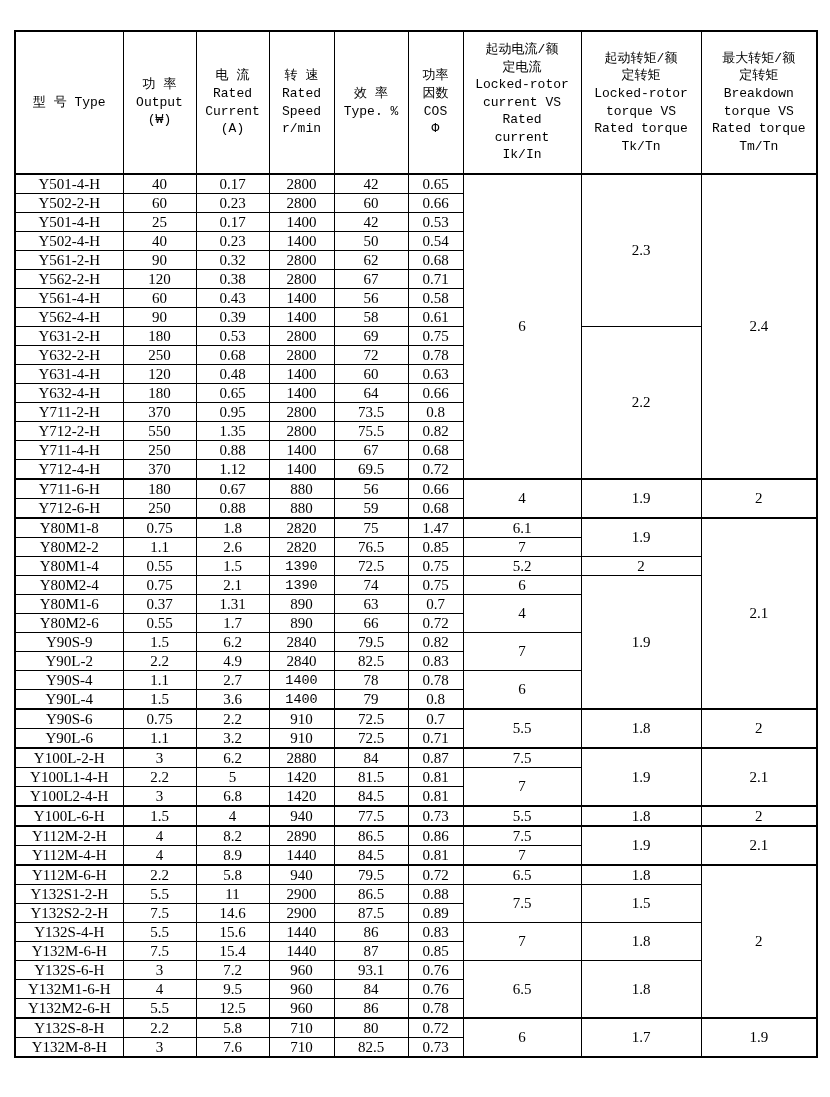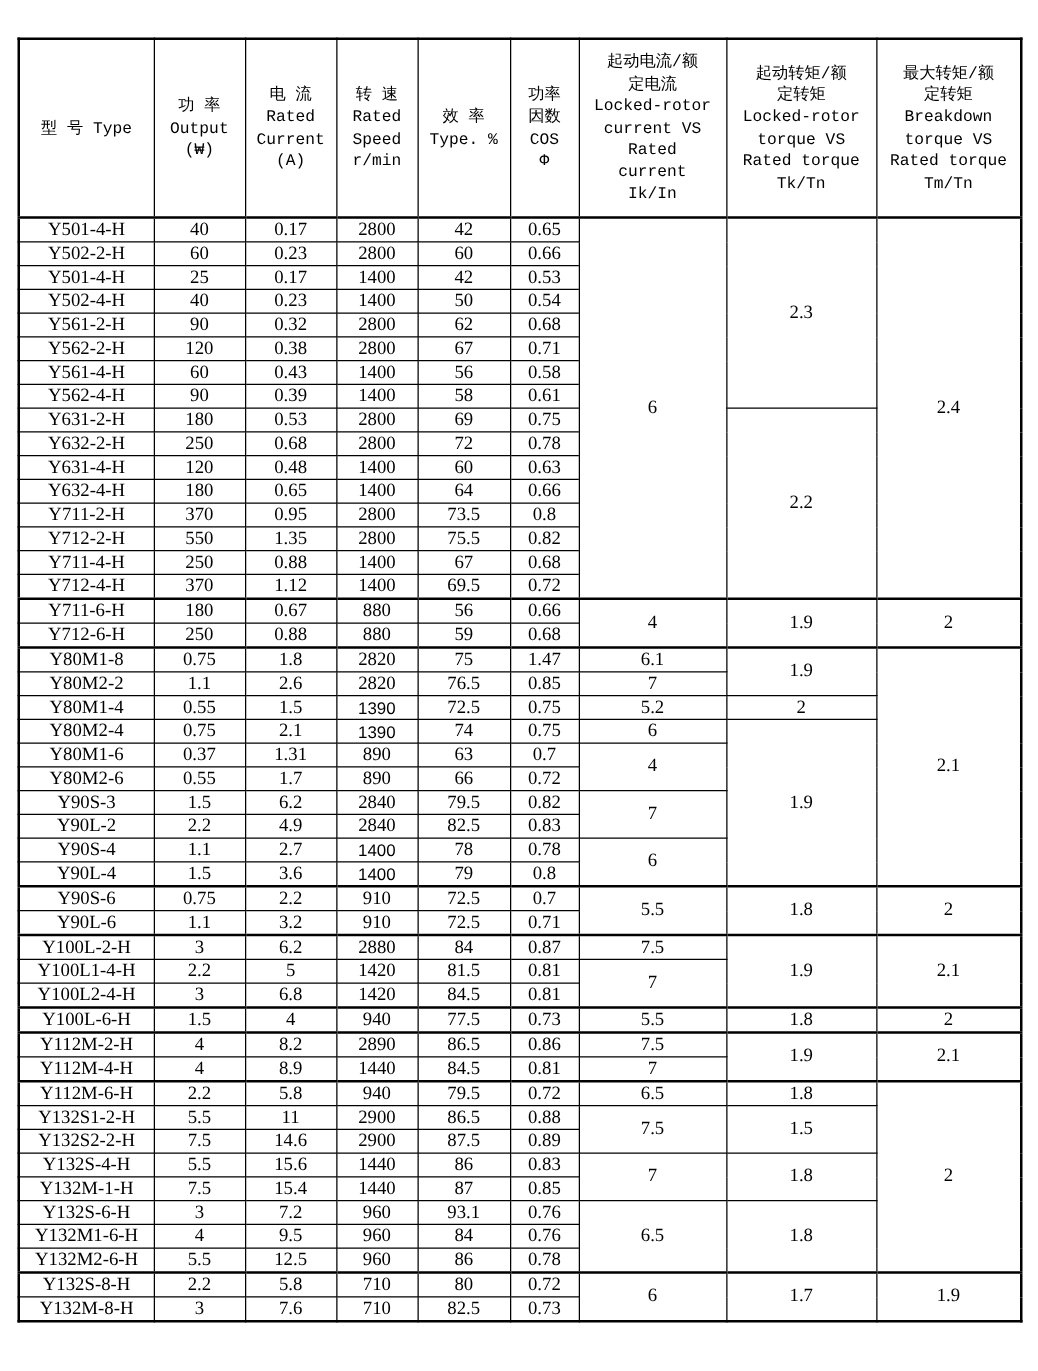--- a/index.html
+++ b/index.html
@@ -49,21 +49,21 @@
     white-space: nowrap;
   }
   table.spec tbody td {
     height: 18px;
     font-family: "Liberation Serif", serif;
     font-size: 15px;
     line-height: 17px;
     white-space: nowrap;
   }
   table.spec tbody td.sans {
-    font-family: Liberation Sans, sans-serif;
+    font-family: Liberation Mono, monospace;
     font-size: 13.5px;
   }
   table.spec tbody tr.group-start td {
     border-top: 2px solid #000;
   }
 </style>
 </head>
 <body>
 
 <div class="page">
@@ -342,21 +342,21 @@
           </tr>
           <tr>
             <td>Y80M2-6</td>
             <td>0.55</td>
             <td>1.7</td>
             <td>890</td>
             <td>66</td>
             <td>0.72</td>
           </tr>
           <tr>
-            <td>Y90S-3</td>
+            <td>Y90S-9</td>
             <td>1.5</td>
             <td>6.2</td>
             <td>2840</td>
             <td>79.5</td>
             <td>0.82</td>
             <td rowspan="2">7</td>
           </tr>
           <tr>
             <td>Y90L-2</td>
             <td>2.2</td>
@@ -493,21 +493,21 @@
             <td>Y132S-4-H</td>
             <td>5.5</td>
             <td>15.6</td>
             <td>1440</td>
             <td>86</td>
             <td>0.83</td>
             <td rowspan="2">7</td>
             <td rowspan="2">1.8</td>
           </tr>
           <tr>
-            <td>Y132M-1-H</td>
+            <td>Y132M-6-H</td>
             <td>7.5</td>
             <td>15.4</td>
             <td>1440</td>
             <td>87</td>
             <td>0.85</td>
           </tr>
           <tr>
             <td>Y132S-6-H</td>
             <td>3</td>
             <td>7.2</td>

